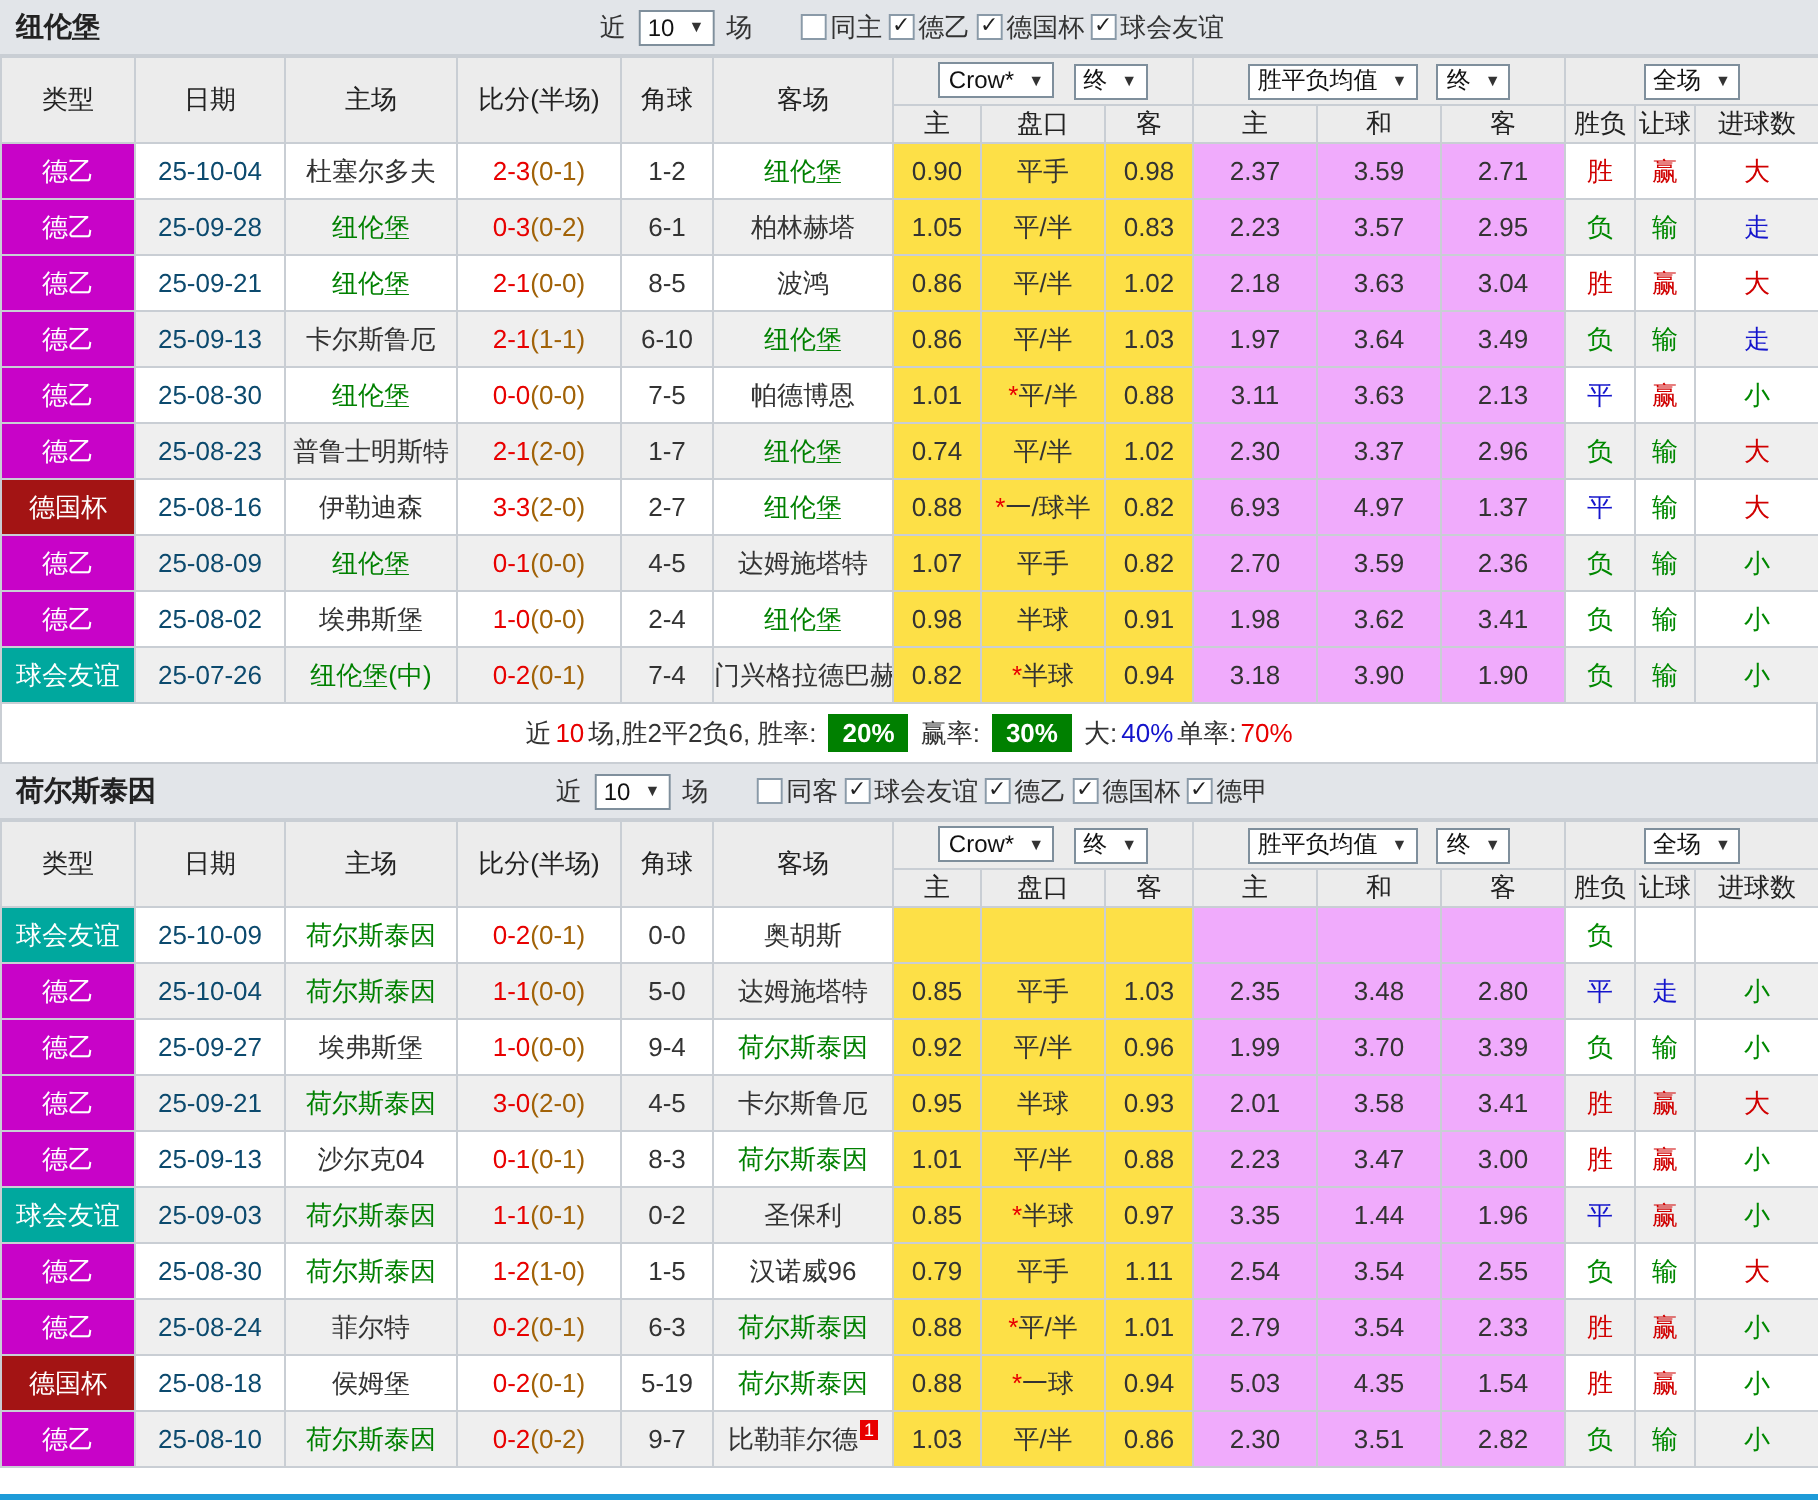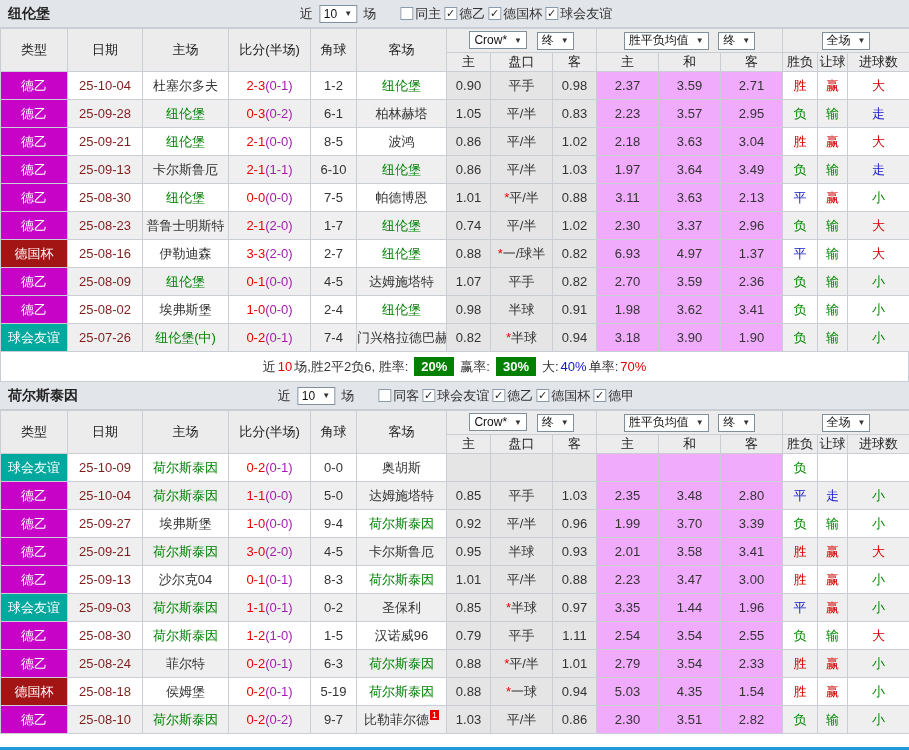--- a/index.html
+++ b/index.html
@@ -36,25 +36,25 @@
   
   table.grid { border-collapse:collapse; table-layout:fixed; width:909px; }
   .grid th, .grid td { border:1px solid #c9ced4; text-align:center; padding:0; overflow:hidden; white-space:nowrap; font-weight:normal; }
   .grid thead th { background:#ececec; color:#222; font-size:13px; }
   .sel-row th { height:24px; }
   .sub-row th { height:16px; }
   .grid tbody td { height:28px; font-size:13px; }
   tr.even td.plain { background:#efefef; }
   tr.odd  td.plain { background:#fff; }
   td.league { color:#fff; font-size:12px; }
-  td.date { color:#7f1d1d; }
-  td.odds { background:#e5e5e5; }
+  td.date { color:#0c4a6e; }
+  td.odds { background:#fde047; }
   td.avg  { background:#f0abfc; }
   .score-main { color:#e80000; }
-  .score-half { color:#a21caf; }
+  .score-half { color:#a16207; }
   .star { color:#e80000; }
   .team { color:#333; }
   .team.subject { color:#008000; }
   .badge { background:#e80000; color:#fff; font-size:9px; line-height:11px; padding:0 2px; margin-left:1px; vertical-align:super; }
 
   
   .summary-row { height:30px; border:1px solid #c9ced4; border-top:none; display:flex; align-items:center; justify-content:center; font-size:13px; background:#fff; }
   .seg { margin:0 1px; }
   .seg-red { color:#e80000; }
   .seg-blue { color:#1414cc; }

